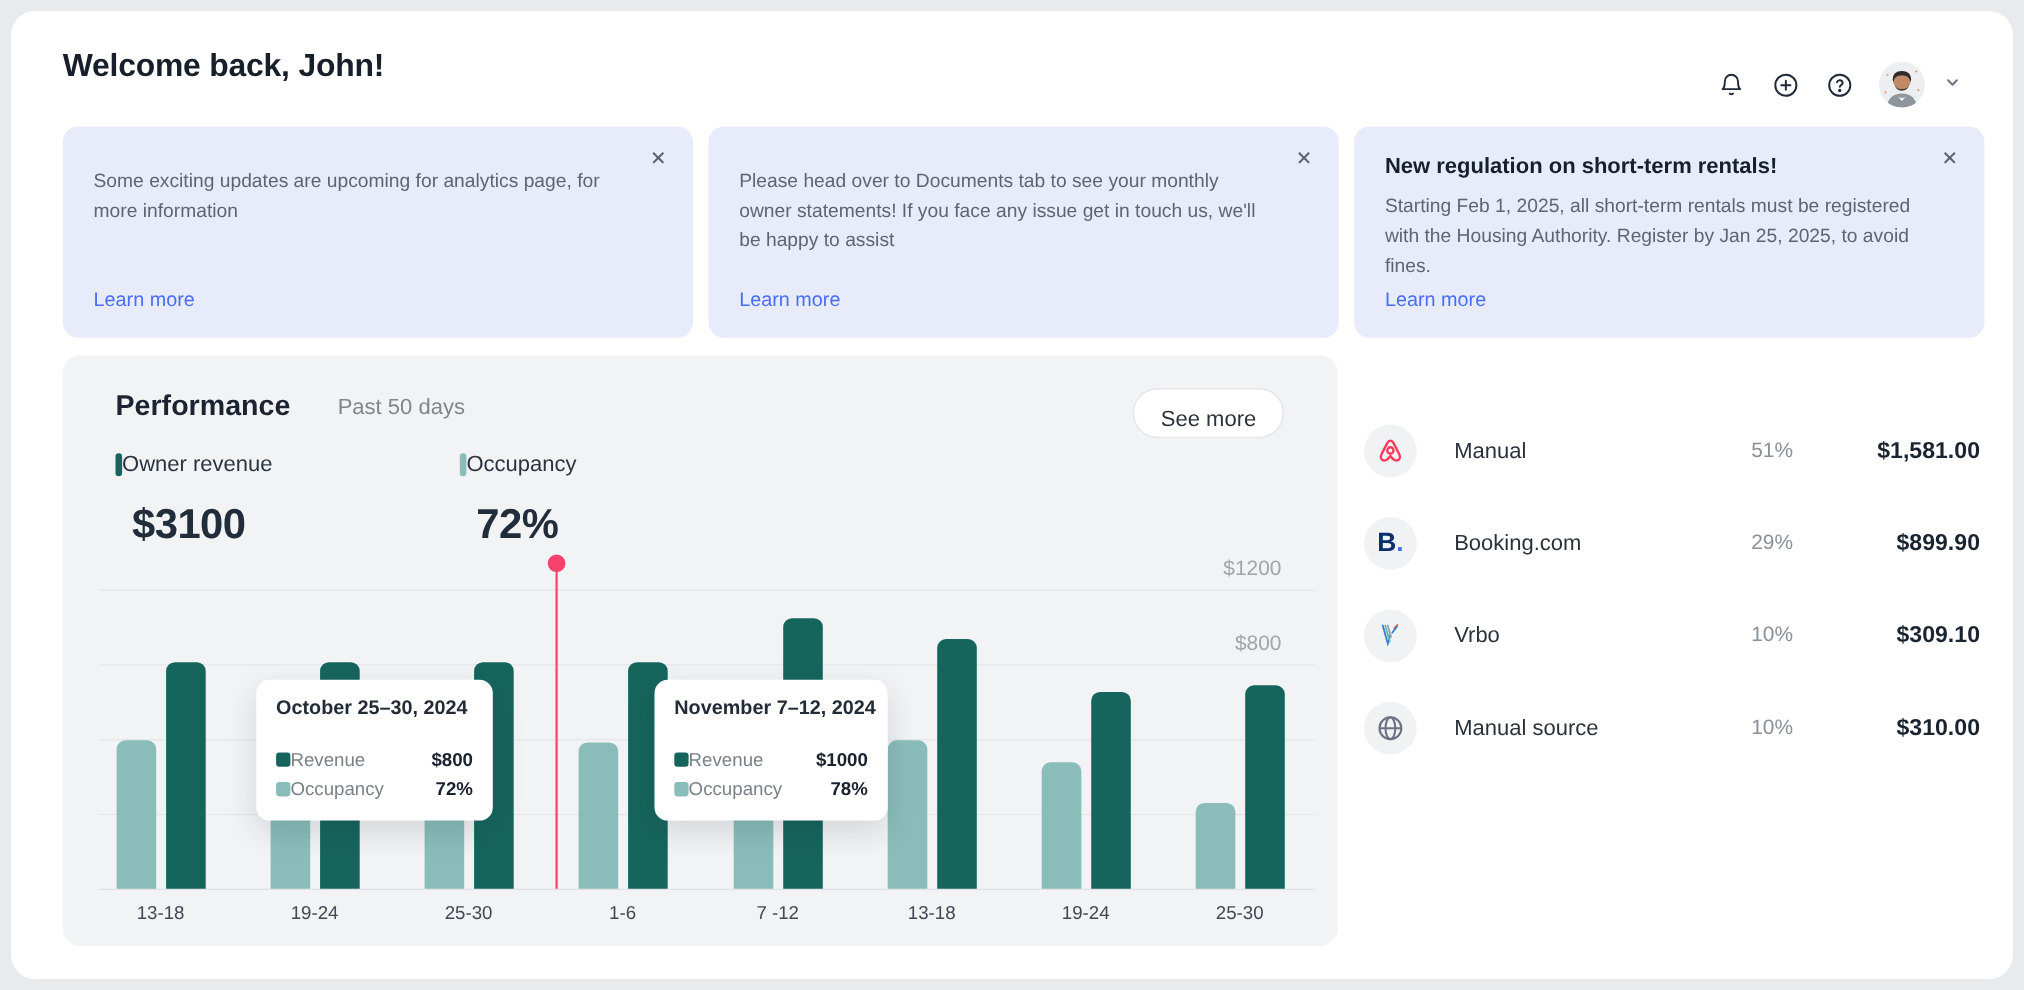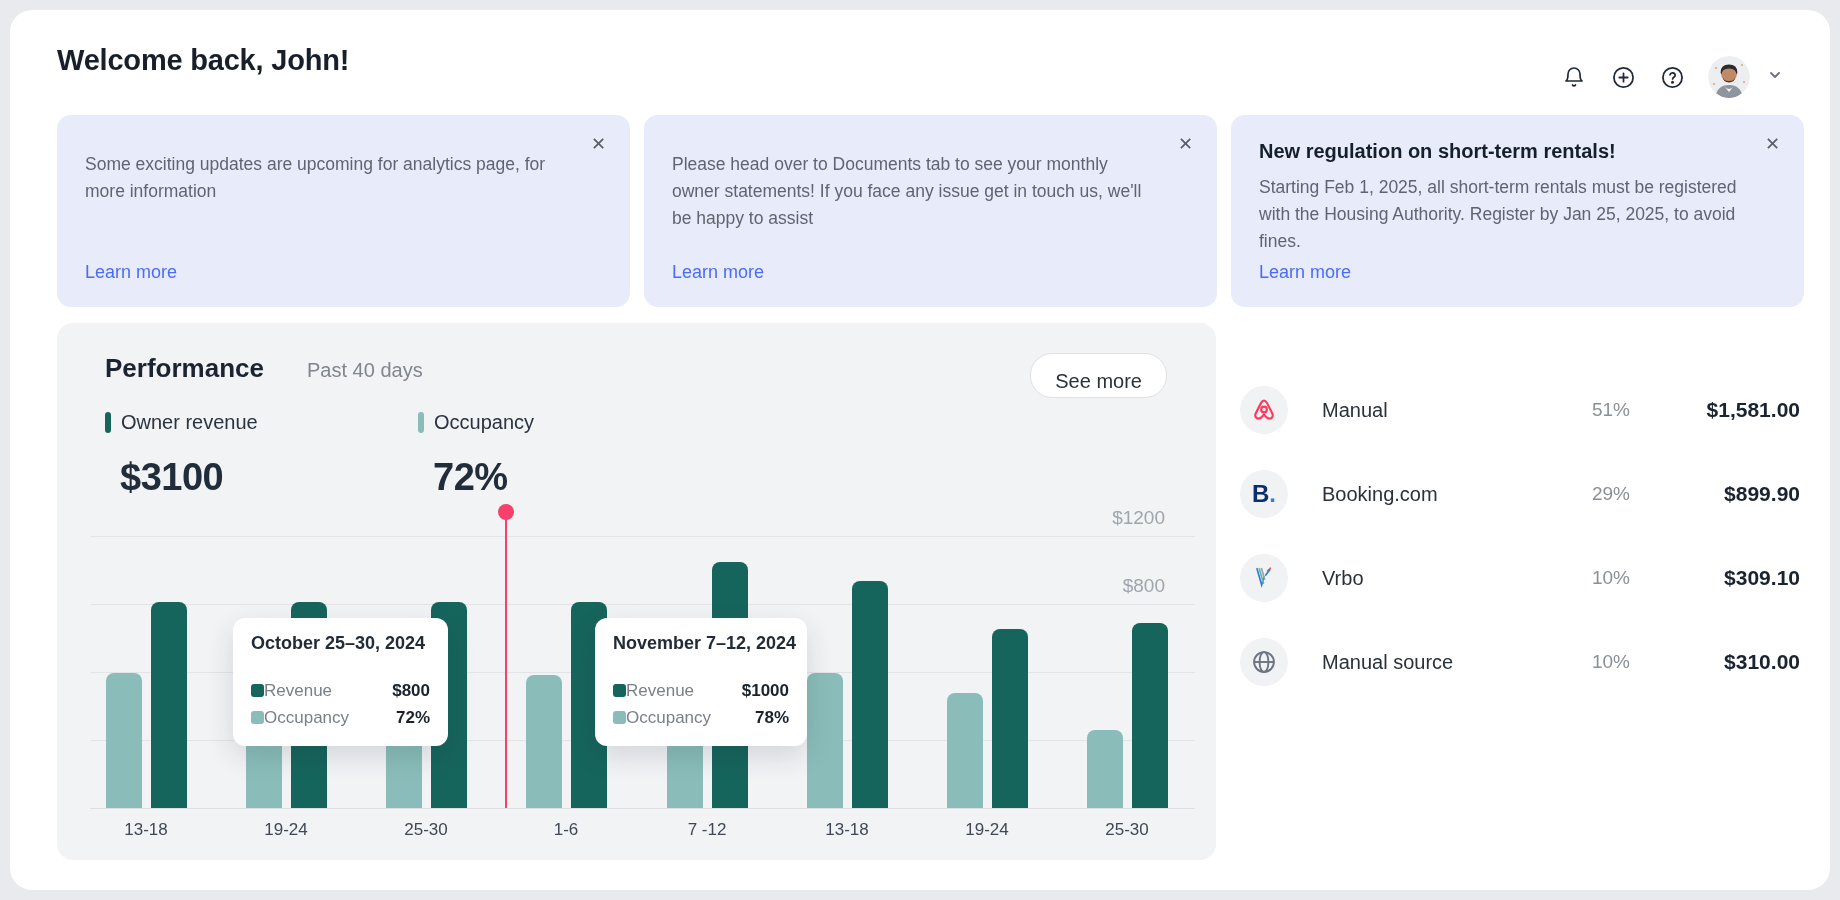--- a/index.html
+++ b/index.html
@@ -22,21 +22,21 @@
   .card-link{margin-top:auto;font-size:18px;color:#4a6cf7;text-decoration:none;cursor:pointer;width:max-content;}
   .card-close{position:absolute;top:16px;right:20px;font-size:18px;color:#5a6068;cursor:pointer;background:none;border:none;line-height:1;padding:4px;}
 
   
   .perf{position:absolute;left:47px;top:313px;width:1159px;height:537px;background:#f2f3f5;border-radius:16px;}
   .perf-title{position:absolute;left:48px;top:30px;font-size:26px;font-weight:700;color:#1b2430;}
   .perf-sub{position:absolute;left:250px;top:36px;font-size:20px;color:#80868e;}
   .see-more{position:absolute;right:49px;top:30px;height:45px;padding:16px 24px;background:#ffffff;border:1px solid #dfe1e6;border-radius:22px;font-size:20px;color:#2a3138;font-family:inherit;cursor:pointer;}
 
   .metric{position:absolute;top:88px;}
-  .metric-row{display:flex;align-items:center;gap:10px;}
+  .metric-row{display:flex;align-items:center;}
   .pill{width:6px;height:21px;border-radius:3px;}
   .pill-rev{background:#16655c;}
   .pill-occ{background:#8abdb9;}
   .metric-label{font-size:20px;color:#2a3440;}
   .metric-value{margin-left:15px;margin-top:22px;font-size:38px;font-weight:700;color:#212d3a;letter-spacing:-.5px;}
 
   .gridline{position:absolute;left:33px;width:1105px;height:1px;background:#e2e4e8;}
   .baseline{position:absolute;left:33px;width:1105px;height:1px;background:#dddfe4;top:485px;}
   .y-label{position:absolute;right:51px;font-size:19px;color:#9fa5ad;}
 
@@ -141,21 +141,21 @@
       <div class="card">
         <div class="card-title">New regulation on short-term rentals!</div>
         <div class="card-body">Starting Feb 1, 2025, all short-term rentals must be registered with the Housing Authority. Register by Jan 25, 2025, to avoid fines.</div>
         <a class="card-link">Learn more</a>
         <button class="card-close">✕</button>
       </div>
     </div>
 
     <div class="perf">
       <div class="perf-title">Performance</div>
-      <div class="perf-sub">Past 40 days</div>
+      <div class="perf-sub">Past 50 days</div>
       <button class="see-more">See more</button>
 
       <div class="metric" style="left:48px;">
         <div class="metric-row">
           <span class="pill pill-rev"></span>
           <span class="metric-label">Owner revenue</span>
         </div>
         <div class="metric-value">$3100</div>
       </div>
       <div class="metric" style="left:361px;">

